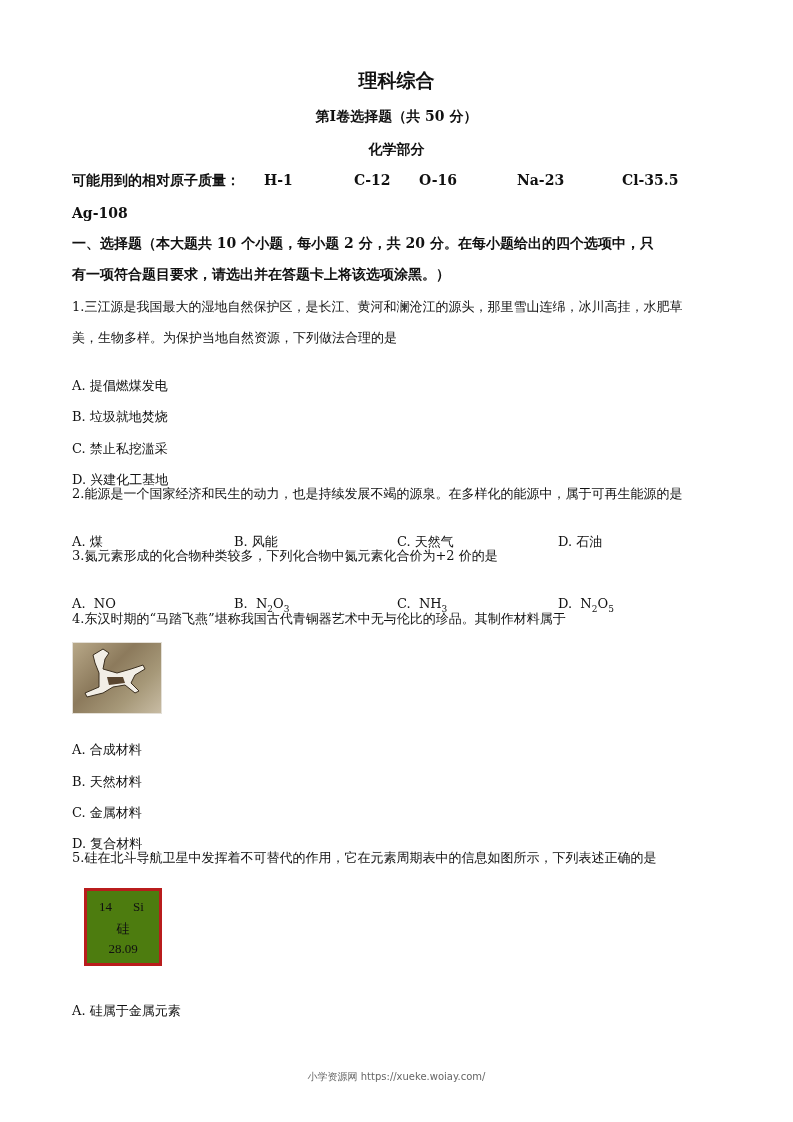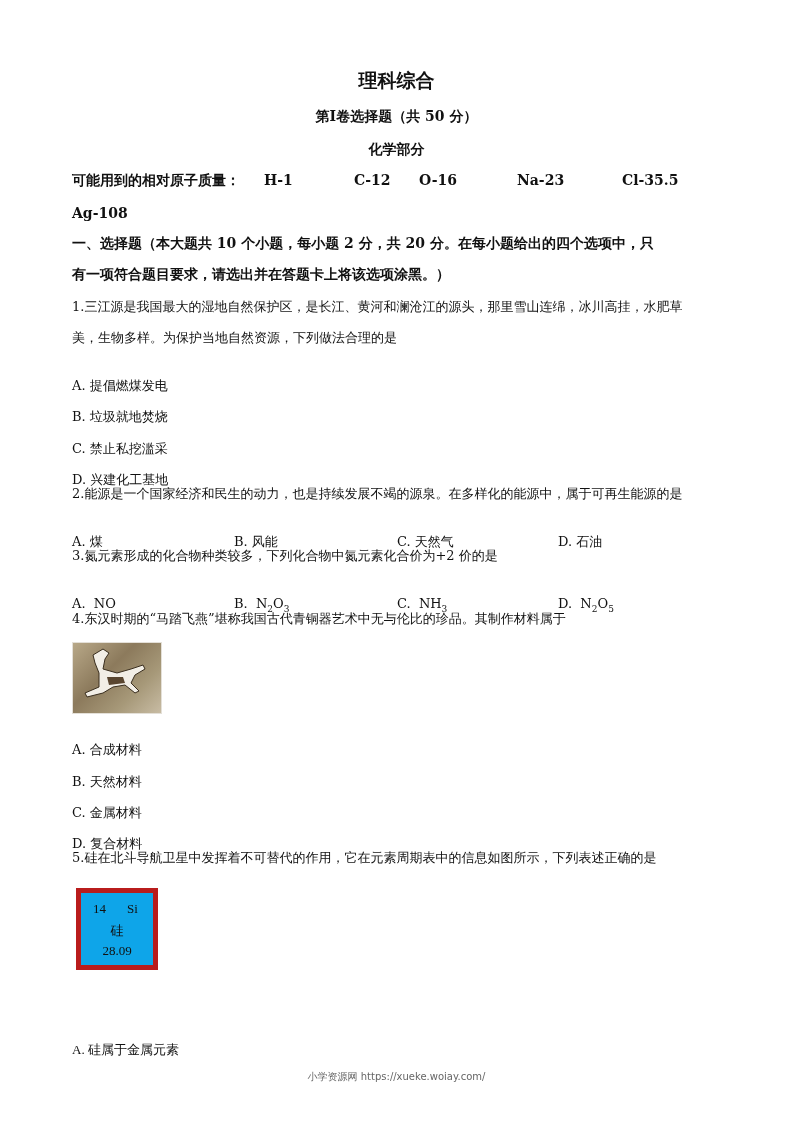--- a/index.html
+++ b/index.html
@@ -9,21 +9,21 @@
     .title { left: 0; width: 793px; text-align: center; top: 68px; font-size: 19px; font-weight: bold; }
     .subtitle { left: 0; width: 793px; text-align: center; top: 108px; font-size: 14px; font-weight: bold; }
     .section { left: 0; width: 793px; text-align: center; top: 141px; font-size: 14px; font-weight: bold; }
     .bold { font-weight: bold; font-size: 14px; }
     .q { font-size: 13px; }
     .opt { font-size: 13px; margin-top: 17px; }
     .mass-item { position: absolute; top: 172px; font-weight: bold; font-size: 14px; }
     .horse-img { left: 72px; top: 642px; width: 88px; height: 70px;
                  background: linear-gradient(135deg, #b8a888 0%, #8c7a5c 40%, #a69878 70%, #c8bca4 100%);
                  border: 1px solid #e4e0d8; overflow: hidden; }
-    .element-box { left: 76px; top: 888px; width: 72px; height: 72px; border: 5px solid #b91c1c; background: #0ea5e9;
+    .element-box { left: 84px; top: 888px; width: 72px; height: 72px; border: 3px solid #b91c1c; background: #4d7c0f;
                    font-family: "Liberation Serif", serif; }
     .element-box .num { position: absolute; left: 12px; top: 8px; font-size: 13px; }
     .element-box .sym { position: absolute; left: 46px; top: 8px; font-size: 13px; }
     .element-box .name { position: absolute; left: 0; width: 100%; text-align: center; top: 29px; font-size: 13px; }
     .element-box .mass { position: absolute; left: 0; width: 100%; text-align: center; top: 50px; font-size: 13px; }
     .footer { left: 0; width: 793px; text-align: center; top: 1070px; font-size: 10px; color: #666;
               font-family: "DejaVu Sans", sans-serif; }
     sub { font-size: 9px; }
   </style>
 </head>
@@ -94,16 +94,16 @@
 </div>
 
 <div>
   <div class="abs q" style="left:72px; top:849px;">5.硅在北斗导航卫星中发挥着不可替代的作用，它在元素周期表中的信息如图所示，下列表述正确的是</div>
   <div class="abs element-box">
     <span class="num">14</span>
     <span class="sym">Si</span>
     <span class="name">硅</span>
     <span class="mass">28.09</span>
   </div>
-  <div class="abs opt" style="left:72px; top:1024px;font-family:Liberation Serif, serif;">A.  硅属于金属元素</div>
+  <div class="abs opt" style="left:72px; top:985px;">A.  硅属于金属元素</div>
 </div>
 
 <div class="abs footer">小学资源网 https://xueke.woiay.com/</div>
 
 </body></html>

